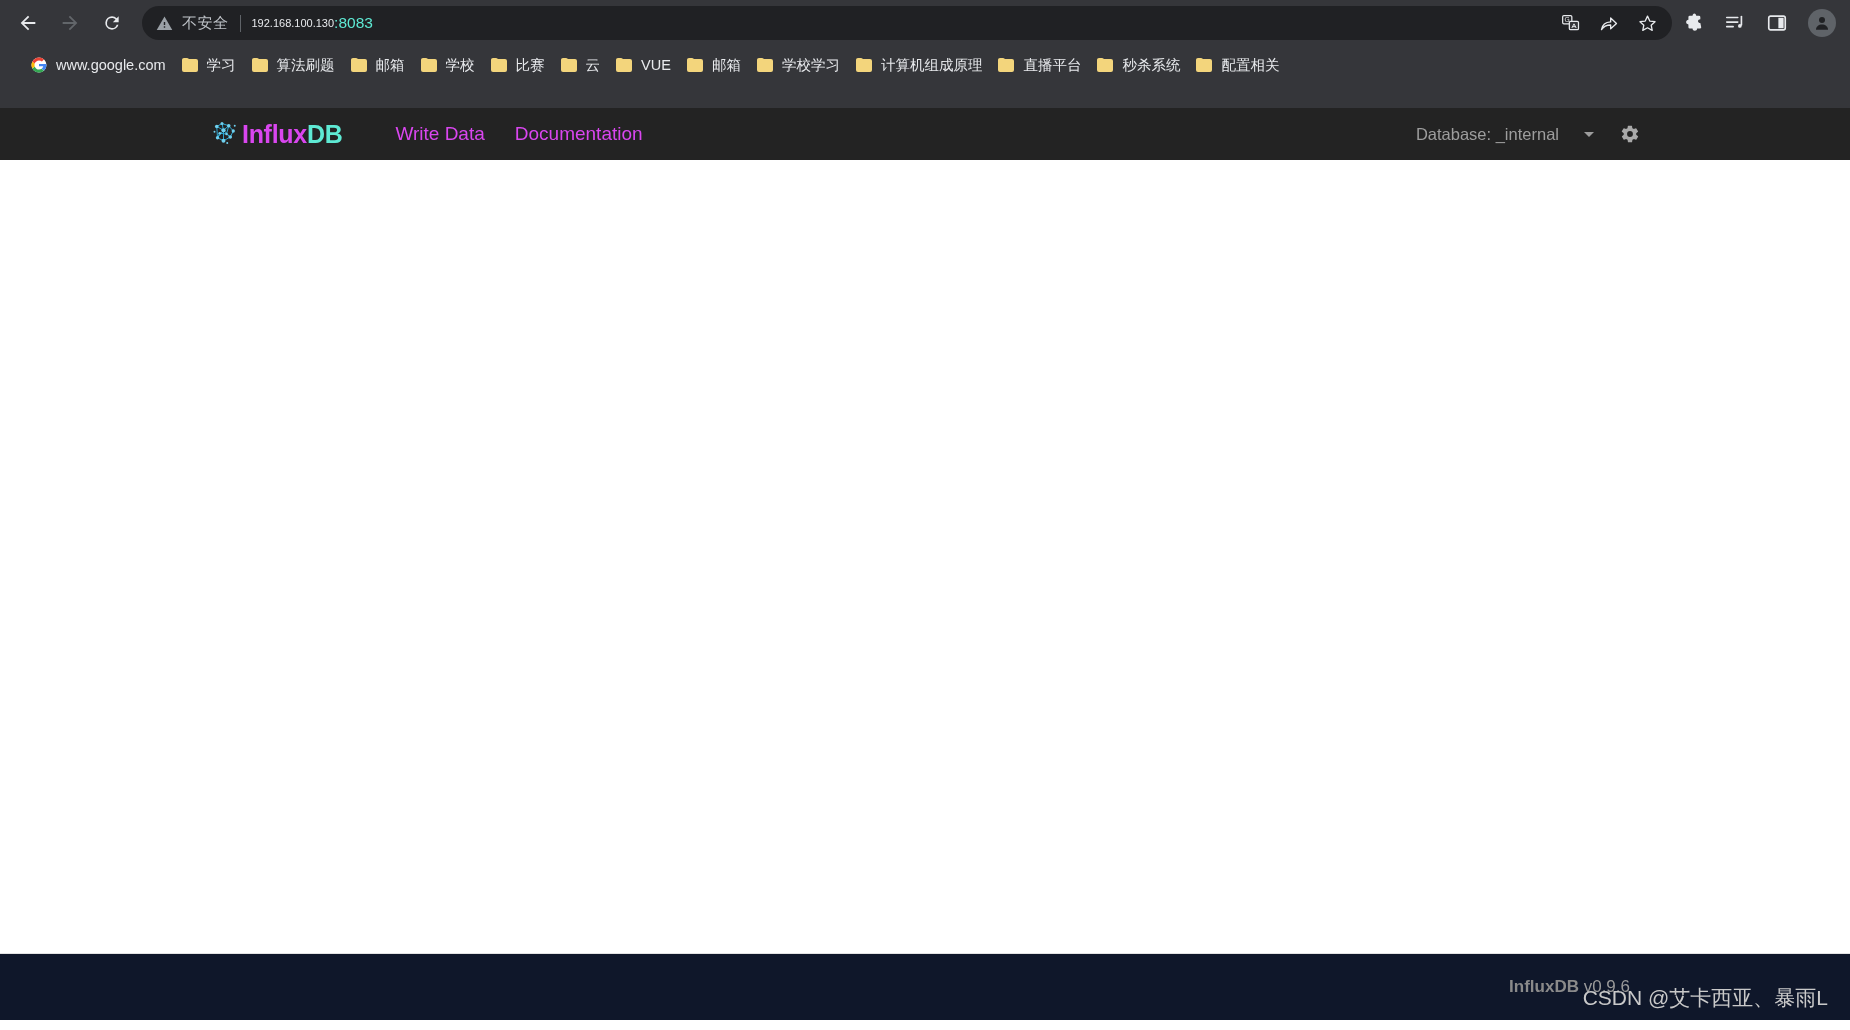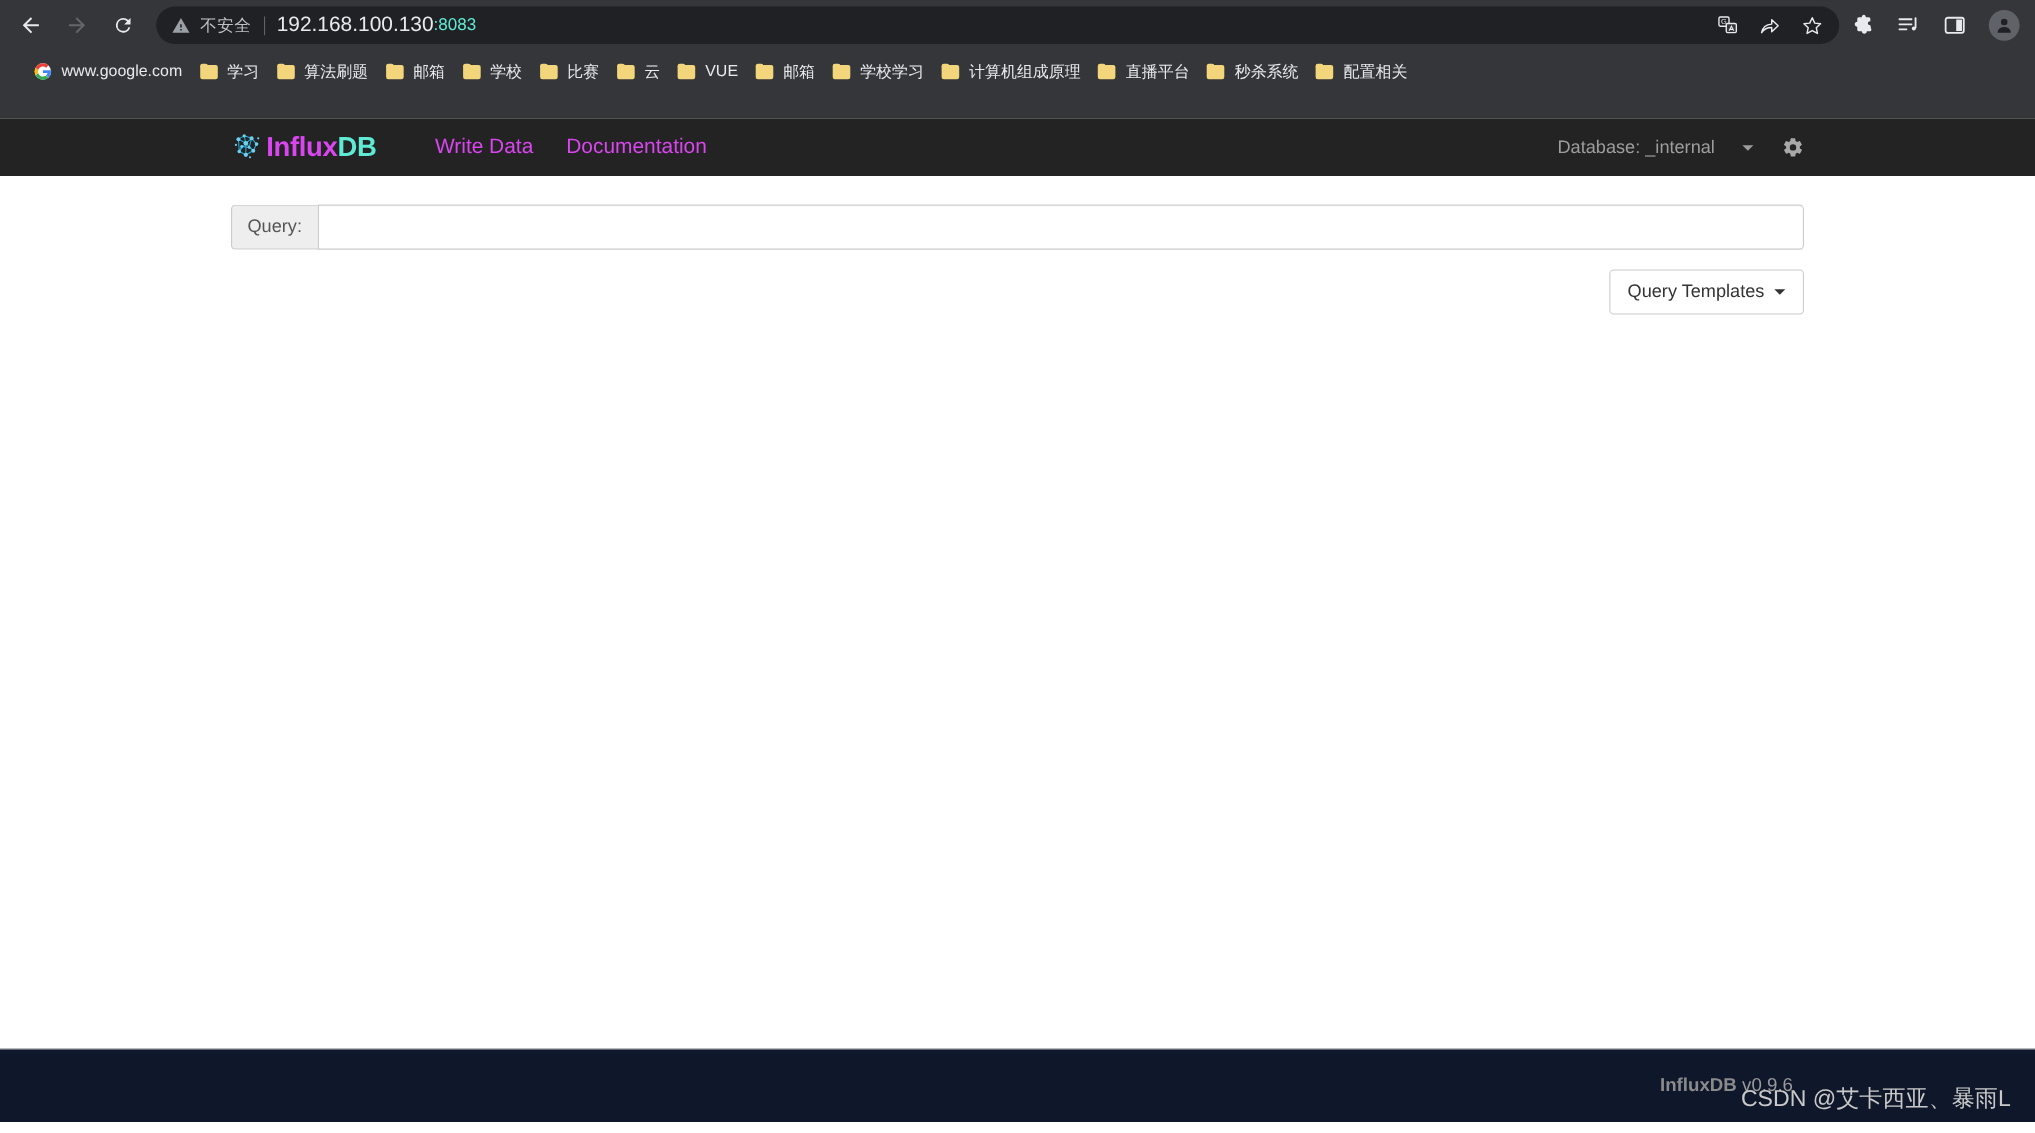--- a/index.html
+++ b/index.html
@@ -65,21 +65,21 @@
   }
   .omni-sep {
     width: 1px;
     height: 17px;
     background: #5f6368;
     margin: 0 11px;
     flex: 0 0 auto;
   }
   .url-host {
     color: #e8eaed;
-    font-size: 19px;
+    font-size: 11px;
     white-space: nowrap;
   }
   .url-port {
     color: #5eead4;
     font-size: 15.5px;
     white-space: nowrap;
   }
   .omni-right-icons {
     margin-left: auto;
     display: flex;
@@ -529,35 +529,20 @@
       <span>
         <svg class="gear" viewBox="0 0 24 24">
           <path fill="#a9a9a9" d="M19.4 13a7.8 7.8 0 0 0 .1-1 7.8 7.8 0 0 0-.1-1l2.1-1.6a.5.5 0 0 0 .1-.6l-2-3.5a.5.5 0 0 0-.6-.2l-2.5 1a7.3 7.3 0 0 0-1.7-1l-.4-2.6a.5.5 0 0 0-.5-.4h-4a.5.5 0 0 0-.5.4l-.4 2.6a7.3 7.3 0 0 0-1.7 1l-2.5-1a.5.5 0 0 0-.6.2l-2 3.5a.5.5 0 0 0 .1.6L4.5 11a8 8 0 0 0 0 2l-2.1 1.6a.5.5 0 0 0-.1.6l2 3.5c.1.2.4.3.6.2l2.5-1c.5.4 1.1.8 1.7 1l.4 2.6c0 .3.2.4.5.4h4c.3 0 .5-.1.5-.4l.4-2.6a7.3 7.3 0 0 0 1.7-1l2.5 1c.2.1.5 0 .6-.2l2-3.5a.5.5 0 0 0-.1-.6zM12 15.5A3.5 3.5 0 1 1 15.5 12 3.5 3.5 0 0 1 12 15.5z"></path>
         </svg>
       </span>
     </div>
   </div>
 </div>
 
 <div class="page">
-  <div class="container">
-
-    <div class="input-group">
-      <span class="input-addon">Query:</span>
-      <input class="query-input" type="text" value="" placeholder="" style="">
-    </div>
-
-    <div class="btn-row">
-      <button class="btn-templates">
-        <span>Query Templates</span>
-        <span class="caret-dark"></span>
-      </button>
-    </div>
-
-  </div>
 
   <div class="footer">
     <div class="footer-inner">
       <span class="footer-text"><b>InfluxDB</b> <span>v0.9.6</span></span>
     </div>
     <div class="watermark">CSDN @艾卡西亚、暴雨L</div>
   </div>
 </div>
 
 </body></html>

